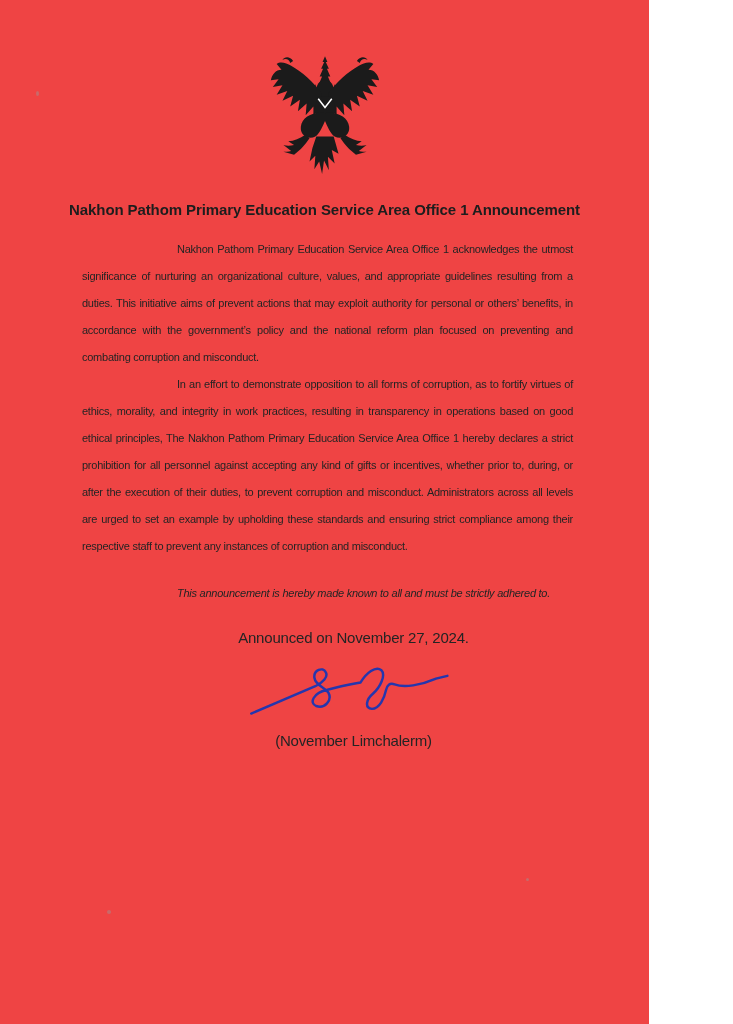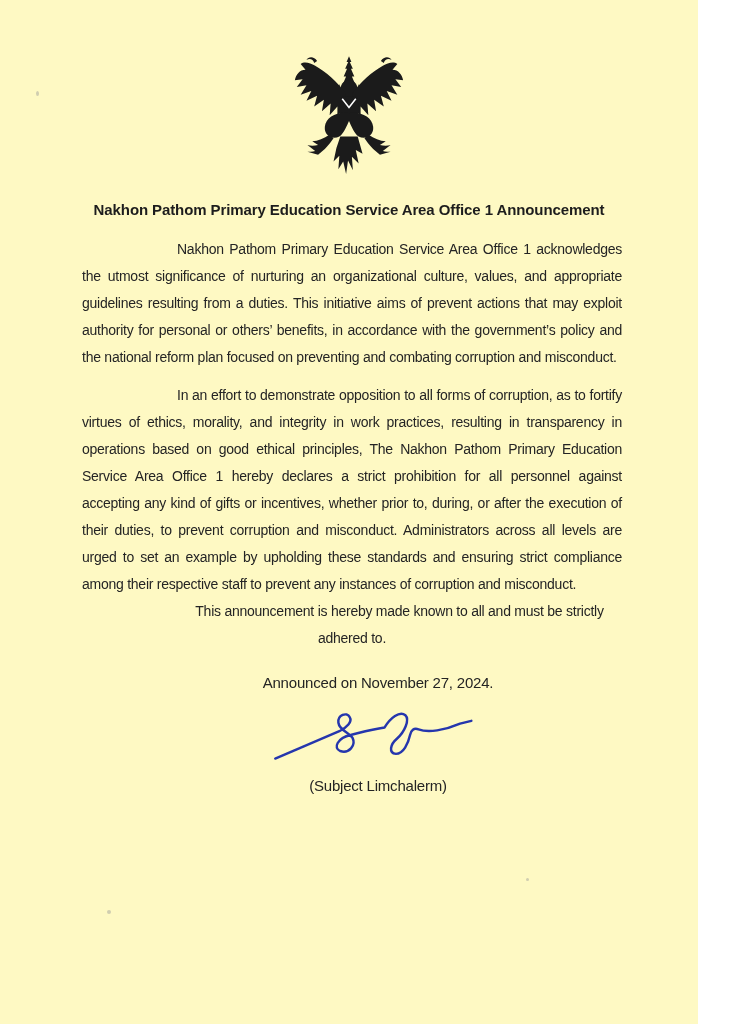--- a/index.html
+++ b/index.html
@@ -1,48 +1,48 @@
 <!DOCTYPE html>
 <html><head>
 <meta charset="utf-8">
 <style>
   html,body{margin:0;padding:0;background:#ffffff;}
   .paper{
     position:relative;
-    width:698px;height:1024px;
-    background:#fef9c3;
+    width:649px;height:1024px;
+    background:#ef4444;
     font-family:"Liberation Sans", sans-serif;
     color:#222222;
     overflow:hidden;
   }
   .emblem-wrap{
     padding-top:55px;
     display:flex;justify-content:center;
   }
   .title-line{
     text-align:center;
     font-weight:bold;
     font-size:15px;
     line-height:27px;
     letter-spacing:-0.1px;
     color:#1d1d1d;
   }
   .title-line.first{margin-top:13px;}
   p.body-par{
     margin:0 76px 0 82px;
-    font-size:14px;
+    font-size:11px;
     line-height:27px;
     letter-spacing:-0.25px;
     text-align:justify;
     text-indent:95px;
     color:#242424;
   }
   p.body-par.p1{margin-top:13px;}
-  p.body-par.p2{margin-top:11px;}
-  p.body-par.closing{margin-top:0;text-align:center;}
+  p.body-par.p2{}
+  p.body-par.closing{margin-top:20px;text-align:left;font-style:italic;}
   .sign-block{
     text-align:center;
     padding-left:58px;
     margin-top:17px;
   }
   .date-line{
     font-size:15px;
     line-height:27px;
     letter-spacing:-0.2px;
     color:#242424;
@@ -121,16 +121,16 @@
   <p class="body-par p2">In an effort to demonstrate opposition to all forms of corruption, as to fortify virtues of ethics, morality, and integrity in work practices, resulting in transparency in operations based on good ethical principles, The Nakhon Pathom Primary Education Service Area Office 1 hereby declares a strict prohibition for all personnel against accepting any kind of gifts or incentives, whether prior to, during, or after the execution of their duties, to prevent corruption and misconduct. Administrators across all levels are urged to set an example by upholding these standards and ensuring strict compliance among their respective staff to prevent any instances of corruption and misconduct.</p>
   <p class="body-par closing">This announcement is hereby made known to all and must be strictly adhered to.</p>
 
   <div class="sign-block">
     <div class="date-line">Announced on November 27, 2024.</div>
     <div class="signature-wrap">
       <svg width="230" height="66" viewBox="0 0 230 70">
         <path d="M6 60 C 34 48 58 38 74 31 C 82 27 88 21 85 16 C 82 10 72 14 73 22 C 74 30 84 32 88 38 C 92 46 84 55 75 52 C 67 49 72 38 86 35 C 98 32 108 29 122 27 C 128 17 138 9 144 14 C 149 19 143 32 135 39 C 128 45 126 54 134 55 C 142 55 147 44 149 35 C 150 30 153 27 158 29 C 168 33 186 30 202 23 L 214 20" fill="none" stroke="#2536ad" stroke-width="2.6" stroke-linecap="round" stroke-linejoin="round"></path>
       </svg>
     </div>
-    <div class="sig-name">(Subject Limchalerm)</div>
+    <div class="sig-name">(November Limchalerm)</div>
   </div>
 
 </div>
 
 </body></html>

